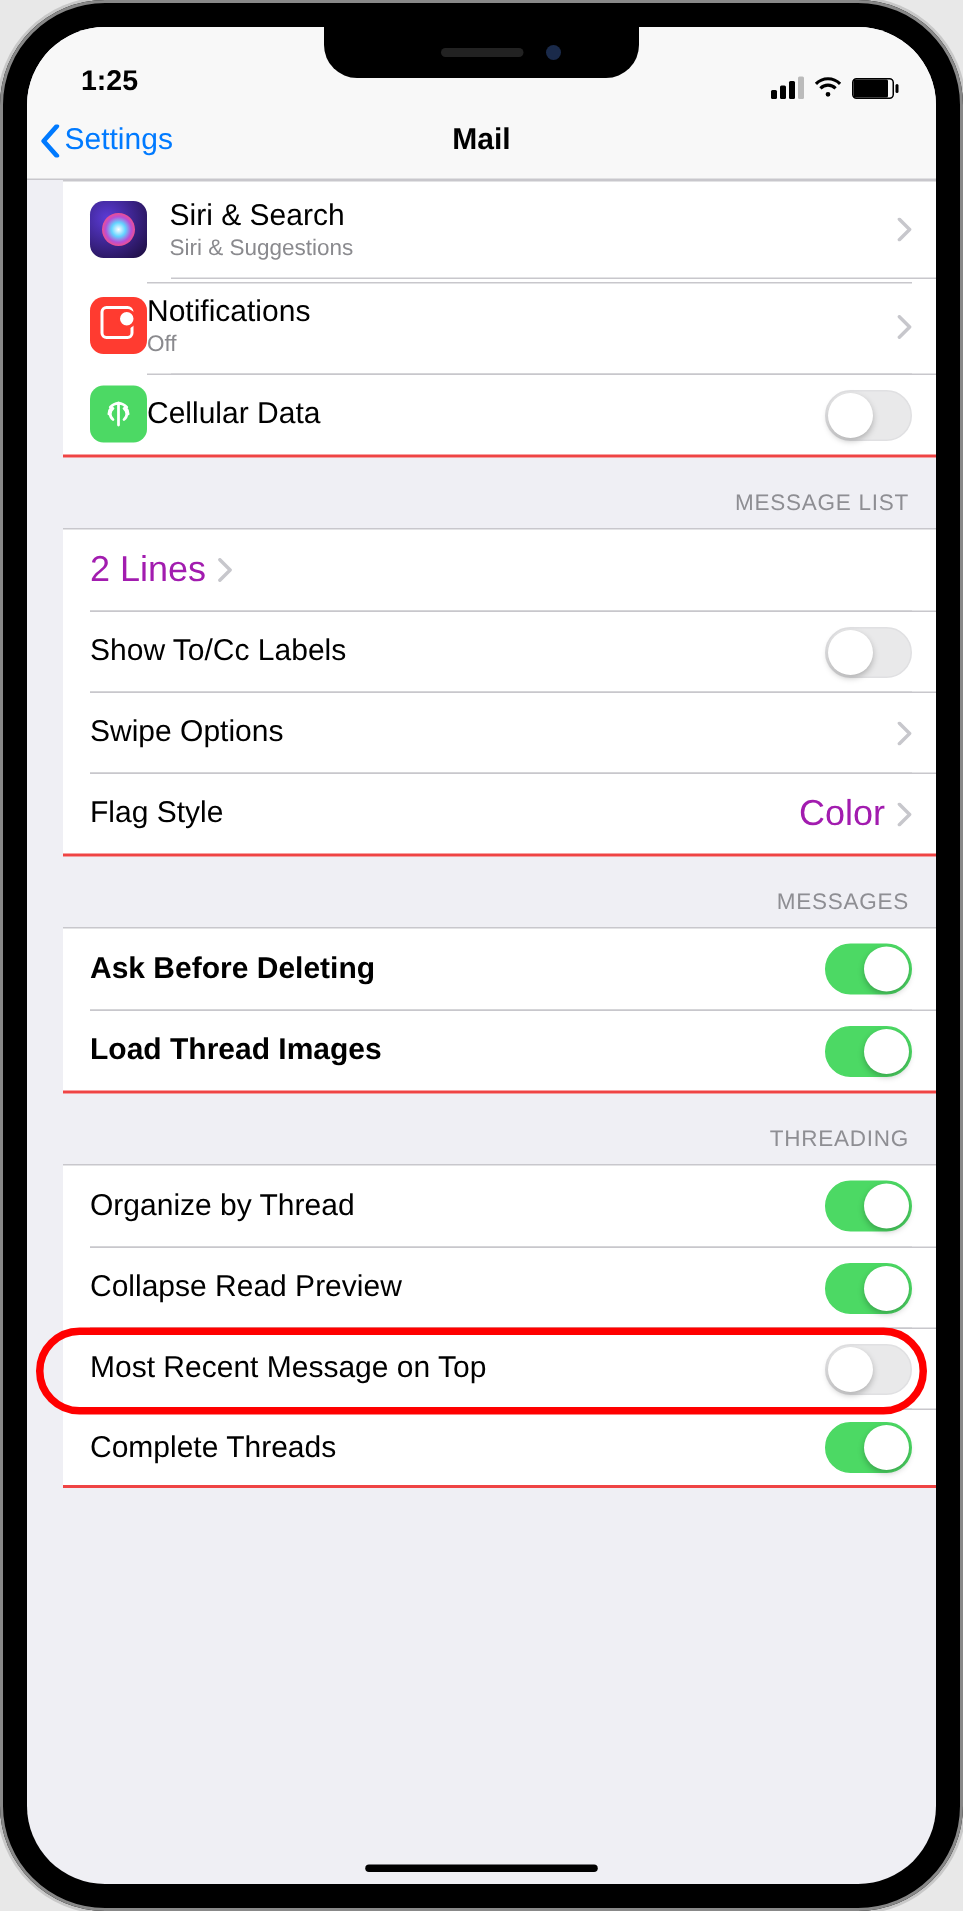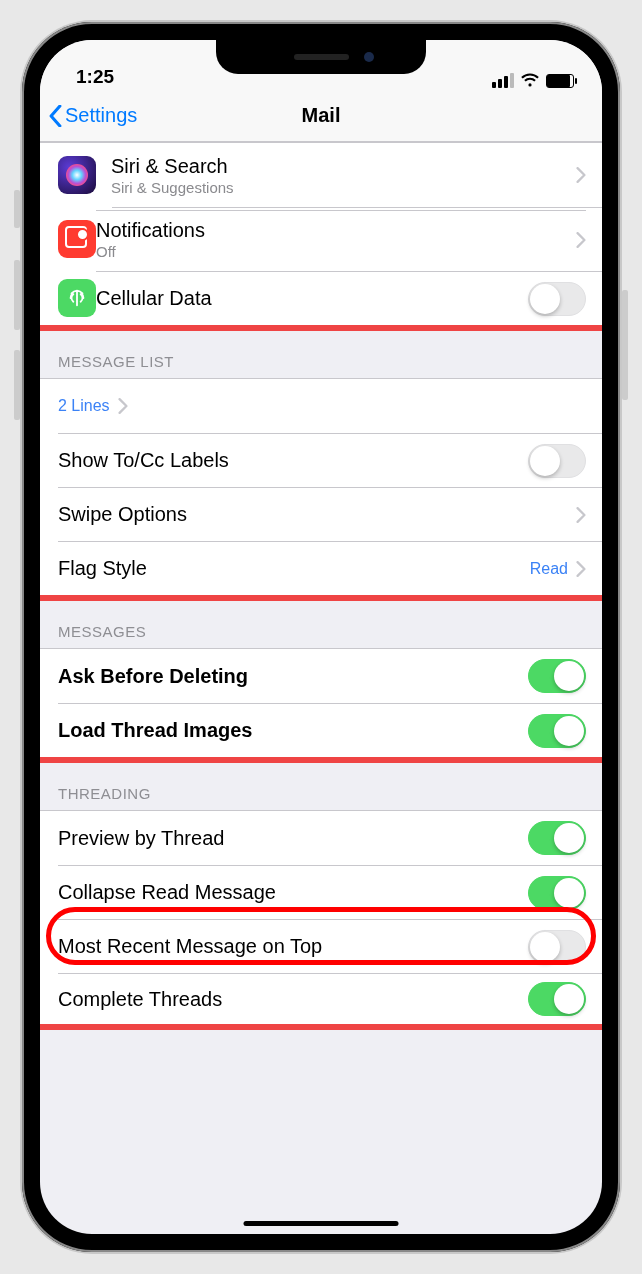--- a/index.html
+++ b/index.html
@@ -8,21 +8,20 @@
     background: #fff;
     width: 642px;
     height: 1274px;
     overflow: hidden;
   }
   .device-frame {
     width: 642px;
     height: 1274px;
     background: #e8e8e8;
     position: relative;
-    padding: 22px;
   }
   .outer-shell {
     width: 100%;
     height: 100%;
     background: #000;
     border-radius: 70px;
     padding: 18px;
     position: relative;
     box-shadow: inset 0 0 0 2px #888, 0 0 0 2px #c8c8c8;
   }
@@ -119,23 +118,23 @@
     position:relative;
   }
 
   .section-header {
     padding: 28px 18px 8px 18px;
     font-size: 15px;
     color: #8e8e93;
     letter-spacing: 0.5px;
     text-transform: uppercase;
   }
-  .section-header.tight{padding-top:22px;}
-
-  .cell-group { background:#fff; border-top:1px solid #c8c7cc; border-bottom:6px solid #ef4444;}
+  .section-header.tight{padding-top:22px;text-align:right;}
+
+  .cell-group { background:#fff; border-top:1px solid #c8c7cc; border-bottom:2px solid #ef4444;margin-left:24px;}
   .cell {
     display:flex; align-items:center;
     min-height:54px;
     padding:0 16px 0 18px;
     position:relative;
   }
   .cell + .cell .cell-inner{ border-top:1px solid #c8c7cc; }
   .cell.with-icon + .cell.with-icon .cell-inner{ margin-left:0; }
   .cell-inner{
     flex:1; display:flex; align-items:center; min-height:54px;
@@ -153,21 +152,21 @@
   .icon-siri::after{content:"";width:22px;height:22px;border-radius:50%;
     background:radial-gradient(circle,#fff 0%,#63d3ff 30%,#b94fd6 55%,#fd4f7b 75%,transparent 78%);}
   .icon-notif{background:#ff3b30;position:relative;}
   .icon-notif::before{content:"";position:absolute;top:6px;left:7px;width:18px;height:18px;border:2.2px solid #fff;border-radius:4px;}
   .icon-notif::after{content:"";position:absolute;top:8px;right:7px;width:9px;height:9px;background:#fff;border-radius:50%;border:2px solid #ff3b30;}
   .icon-cell{background:#4cd964;display:flex;align-items:center;justify-content:center;}
 
   .cell-labels{flex:1;display:flex;flex-direction:column;}
   .cell-title{font-size:20px;color:#000;}
   .cell-sub{font-size:15px;color:#8a8a8e;margin-top:1px;}
-  .cell-value{font-size:16px;color:#3b82f6;margin-right:8px;}
+  .cell-value{font-size:24px;color:#a21caf;margin-right:8px;}
   .chevron{color:#c7c7cc;}
   .chevron svg{display:block;}
 
   .toggle{
     width:58px;height:34px;border-radius:17px;position:relative;
     background:#e9e9ea;border:1px solid #e0e0e2;flex-shrink:0;
   }
   .toggle .knob{
     position:absolute;top:1px;left:1px;width:30px;height:30px;border-radius:50%;
     background:#fff;box-shadow:0 2px 4px rgba(0,0,0,0.25);
@@ -326,21 +325,21 @@
                 </span>
             </div>
           </div>
 
           <div class="cell">
             <div class="sep-full"></div>
             <div class="cell-inner">
               <div class="cell-labels">
                   <span class="cell-title">Flag Style</span>
                 </div>
-              <span class="cell-value">Read</span>
+              <span class="cell-value">Color</span>
               <span class="chevron">
                   <svg width="10" height="16" viewBox="0 0 8 14">
                     <path d="M1 1l6 6-6 6" stroke="#c7c7cc" stroke-width="2" fill="none" stroke-linecap="round" stroke-linejoin="round"></path>
                   </svg>
                 </span>
             </div>
           </div>
         </div>
 
         <div class="section-header tight">Messages</div>
@@ -369,33 +368,33 @@
             </div>
           </div>
         </div>
 
         <div class="section-header tight">Threading</div>
         <div class="cell-group">
 
           <div class="cell">
             <div class="cell-inner">
               <div class="cell-labels">
-                  <span class="cell-title">Preview by Thread</span>
+                  <span class="cell-title">Organize by Thread</span>
                 </div>
               <div class="toggle on">
                   <div class="knob"></div>
                 </div>
             </div>
           </div>
 
           <div class="cell">
             <div class="sep-full"></div>
             <div class="cell-inner">
               <div class="cell-labels">
-                  <span class="cell-title">Collapse Read Message</span>
+                  <span class="cell-title">Collapse Read Preview</span>
                 </div>
               <div class="toggle on">
                   <div class="knob"></div>
                 </div>
             </div>
           </div>
 
           <div class="cell">
             <div class="sep-full"></div>
             <div class="cell-inner">

